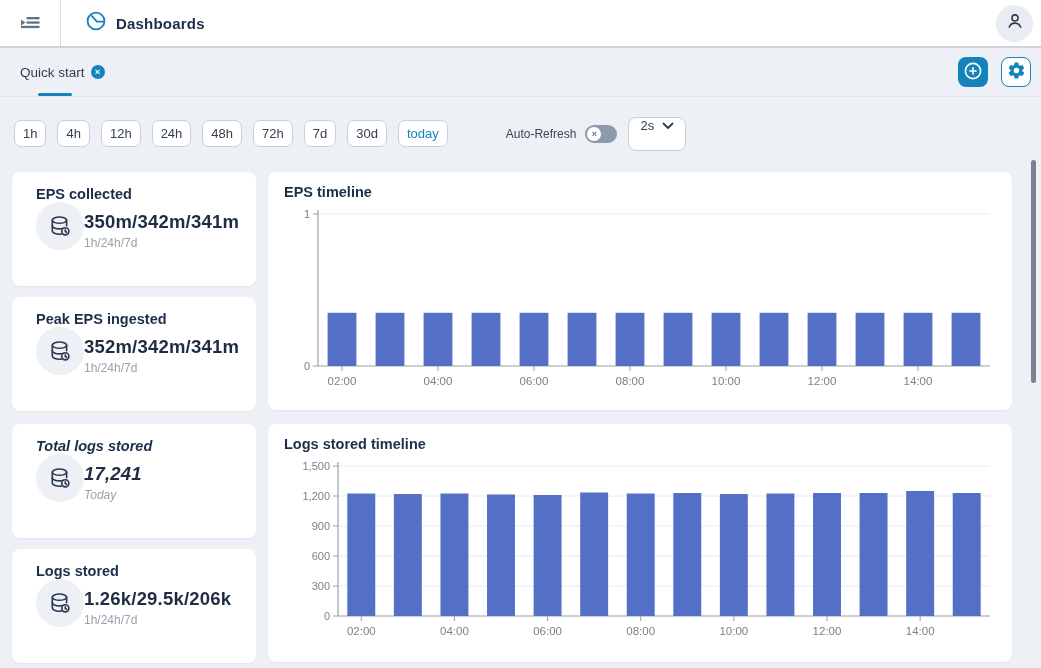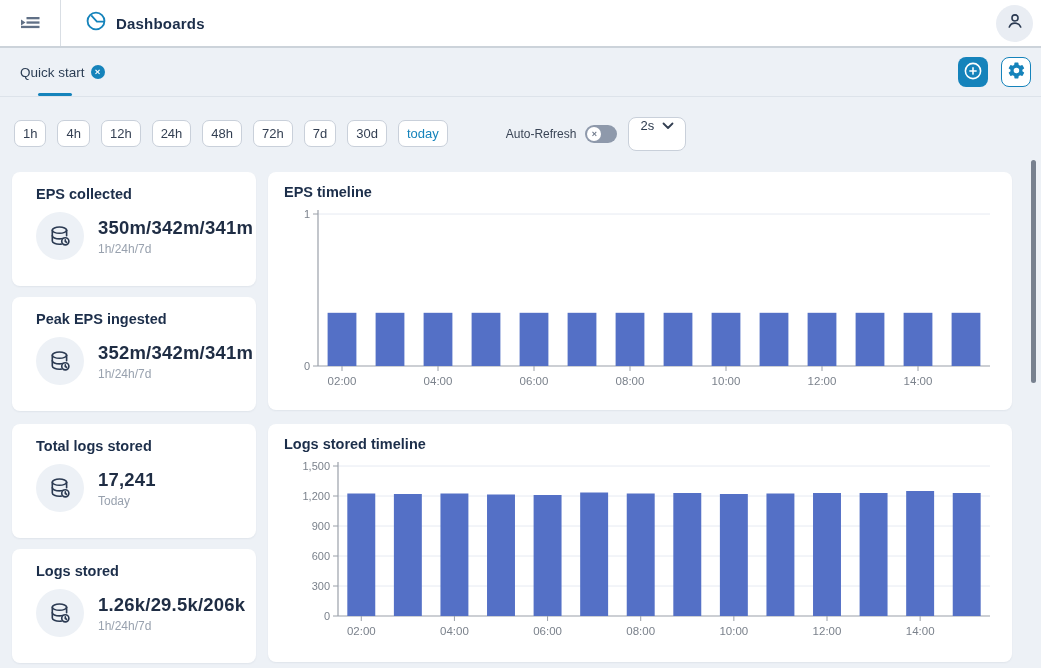--- a/index.html
+++ b/index.html
@@ -49,23 +49,23 @@
                      border-radius:8px; display:flex; justify-content:center; gap:8px;
                      font-size:13px; color:#2c3a4e; cursor:pointer; }
 
   
   .main { position:absolute; top:172px; left:12px; display:flex; gap:12px; }
   .col-left { width:244px; display:flex; flex-direction:column; }
   .col-right { width:744px; display:flex; flex-direction:column; }
   .card { background:#fff; border-radius:8px; box-shadow:0 1px 2px rgba(16,36,64,.06); }
   .stat-card { height:114px; padding:14px 24px; }
   .stat-card + .stat-card { margin-top:11px; }
-  .stat-card.gap-lg { margin-top:13px; }
+  .stat-card.gap-lg { margin-top:13px;font-style:italic; }
   .stat-title, .chart-title { font-size:14.5px; font-weight:700; color:#1c2e4a; }
-  .stat-row { display:flex; align-items:center; gap:14px; margin-top:10px; }
+  .stat-row { display:flex; align-items:flex-end; }
   .stat-icon-circle { width:48px; height:48px; border-radius:50%; background:#edf1f6; flex:0 0 48px;
                       display:flex; align-items:center; justify-content:center; }
   .stat-value { font-size:18.5px; font-weight:700; color:#1f2d44; letter-spacing:.2px; }
   .stat-sub { font-size:12px; color:#98a1ae; margin-top:3px; }
   .chart-card { height:238px; padding:12px 16px; }
   .chart-card + .chart-card { margin-top:14px; }
   .chart-card svg { display:block; margin-top:4px; }
   svg text { font-family:"Liberation Sans", sans-serif; }
 
   

